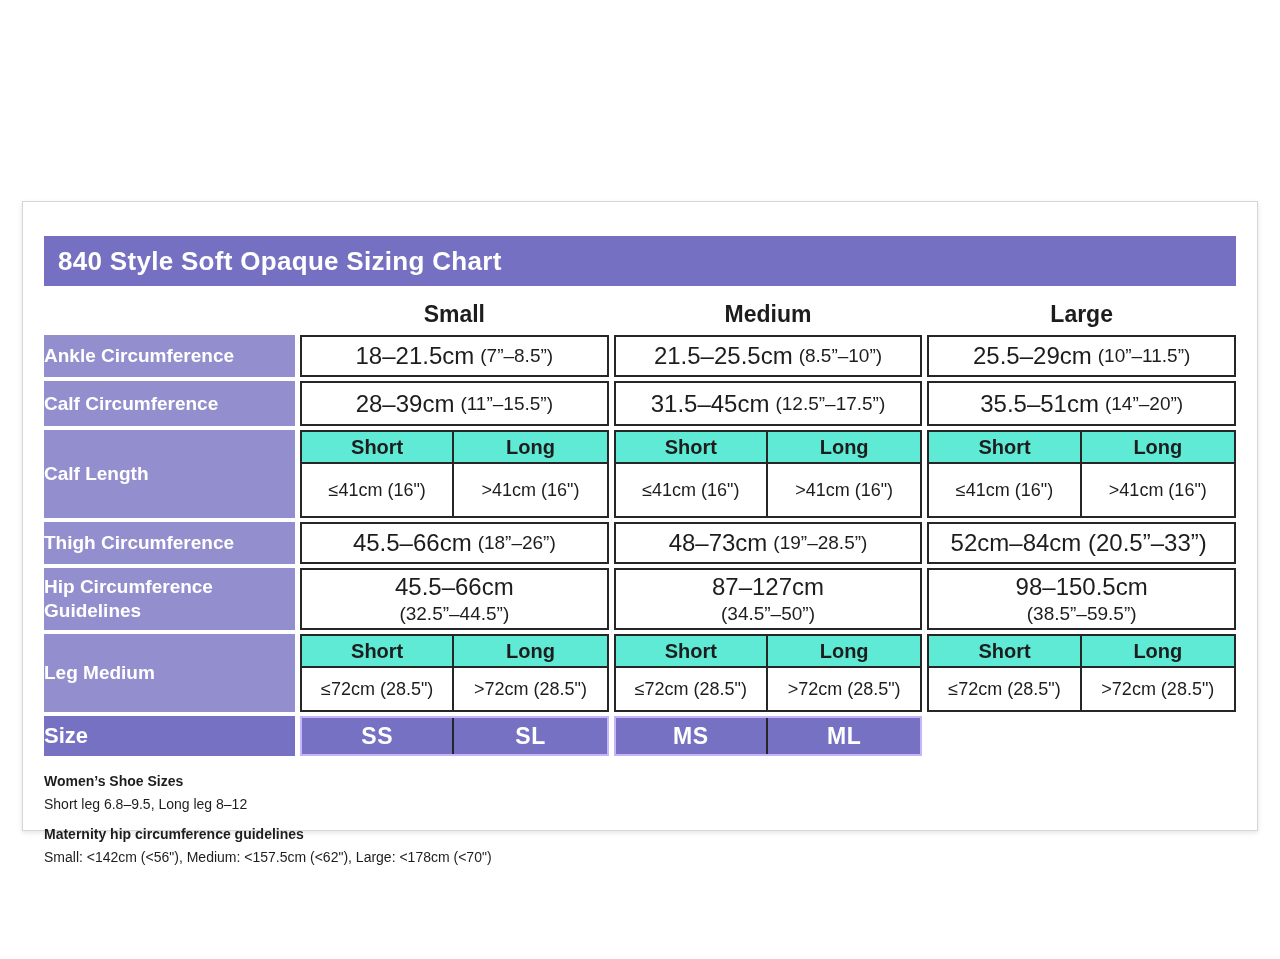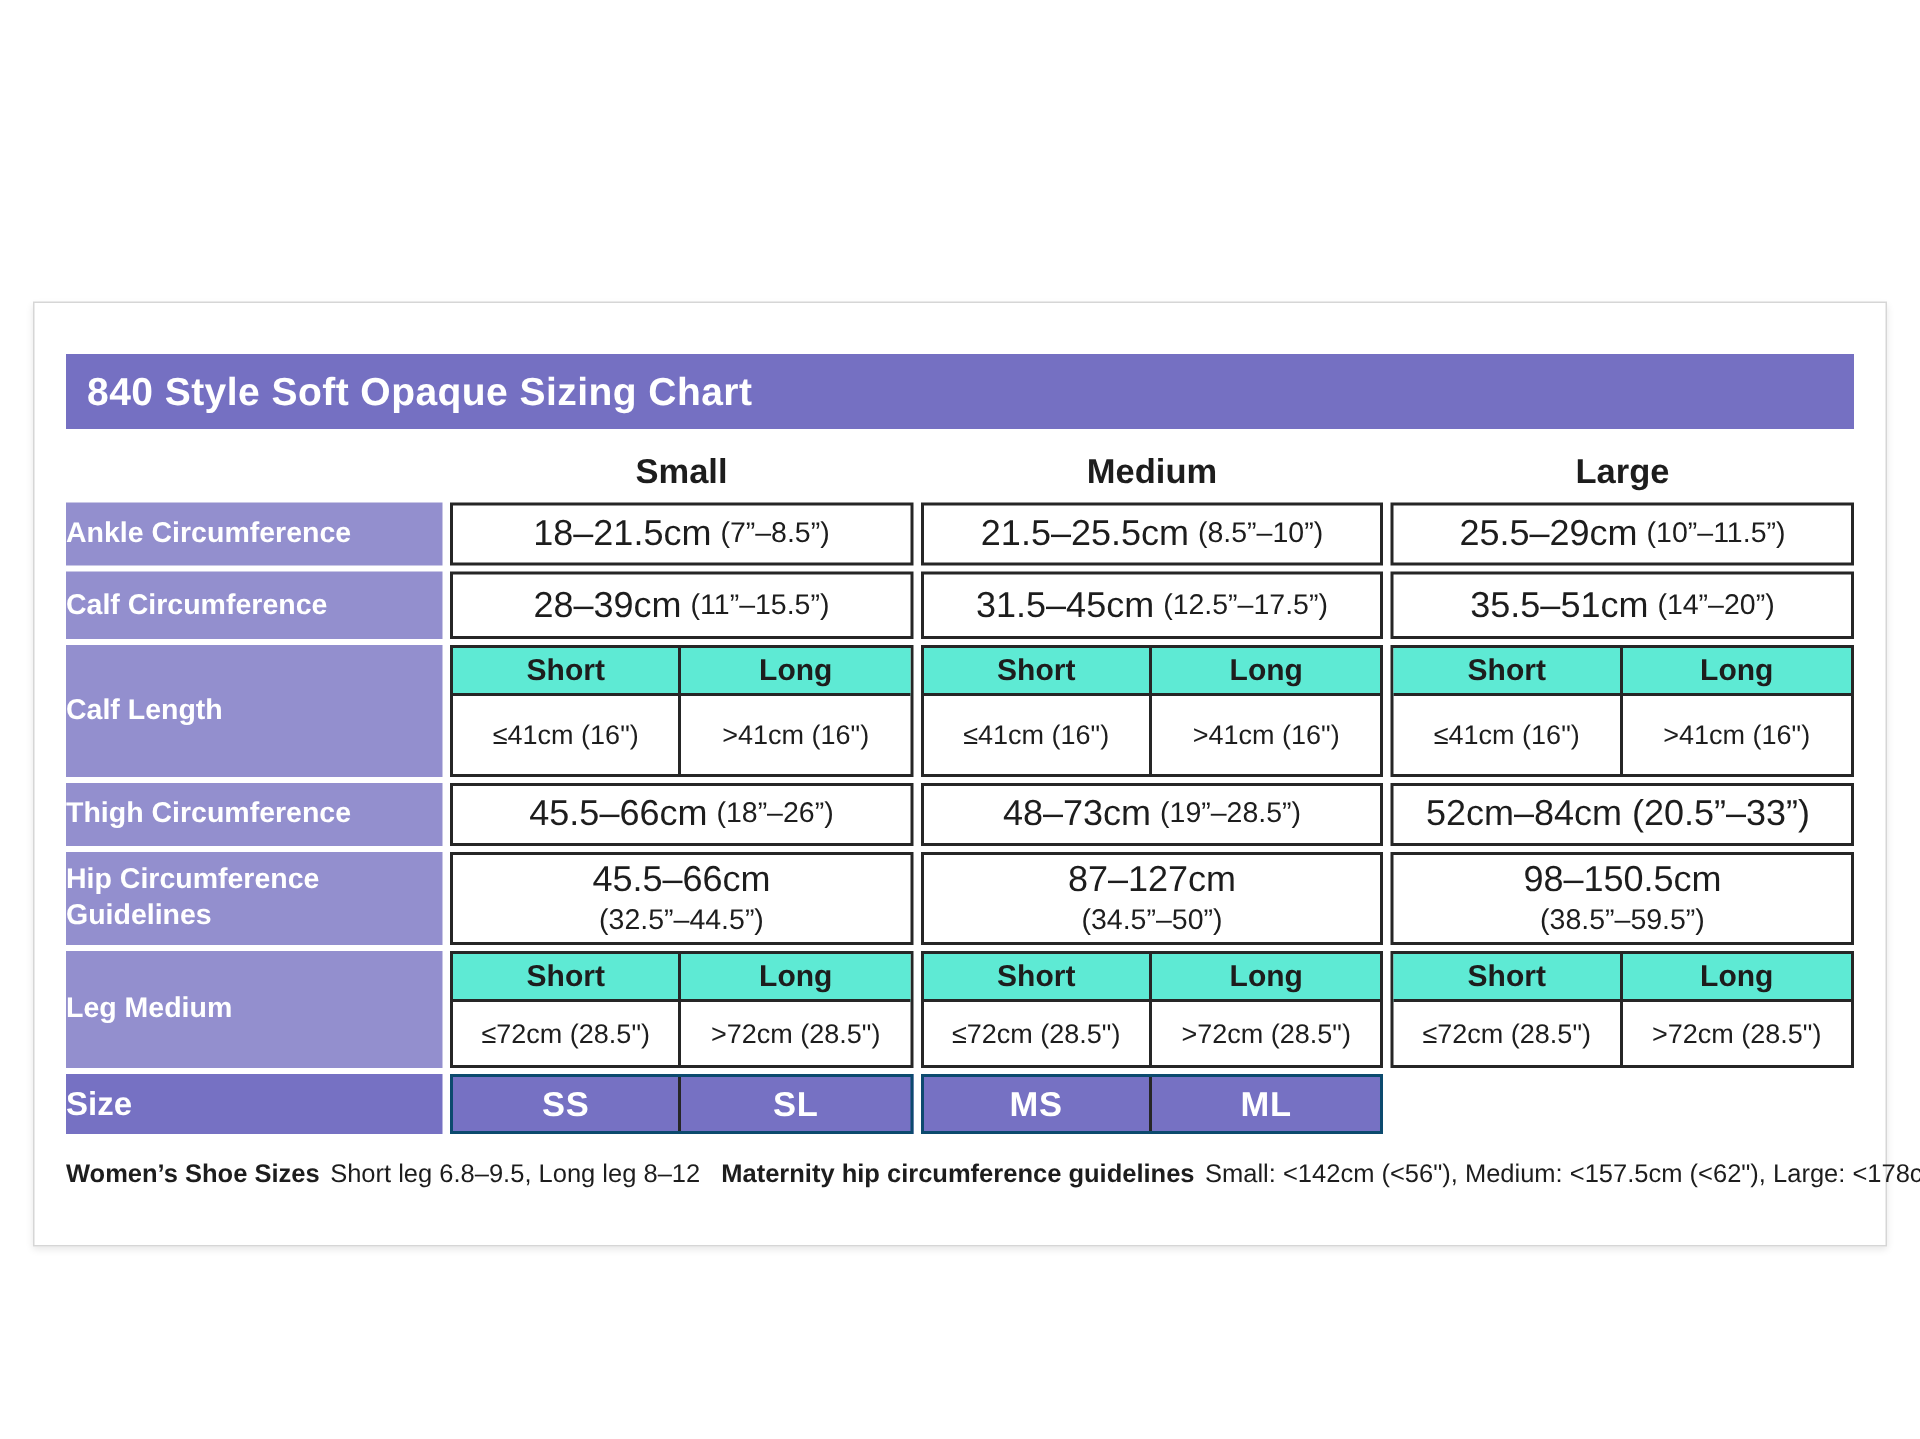--- a/index.html
+++ b/index.html
@@ -127,41 +127,42 @@
     font-size: 18px;
     white-space: nowrap;
   }
   .split .vals > div:first-child { border-right: 2px solid #262626; }
   .size-lbl {
     background: #7671c3;
     font-size: 22px;
   }
   .size-cell {
     background: #7671c3;
-    border: 2px solid #0c4a6e;
+    border: 2px solid #c4b5fd;
     display: grid;
     grid-template-columns: 1fr 1fr;
   }
   .size-cell > div {
     display: flex;
     align-items: center;
     justify-content: center;
     color: #ffffff;
     font-weight: bold;
     font-size: 23px;
     letter-spacing: 0.5px;
   }
   .size-cell > div:first-child { border-right: 2px solid #262626; }
   .footer {
     display: flex;
     align-items: baseline;
     gap: 7px;
     margin-top: 17px;
-    font-size: 17px;
+    font-size: 14px;
     white-space: nowrap;
+    flex-direction: column;
   }
   .footer .f-bold { font-weight: bold; }
   .footer .f-sep { display: inline-block; width: 12px; }
 </style>
 </head>
 <body>
 
 <div class="stage">
   <div class="card">
     <div class="content">

